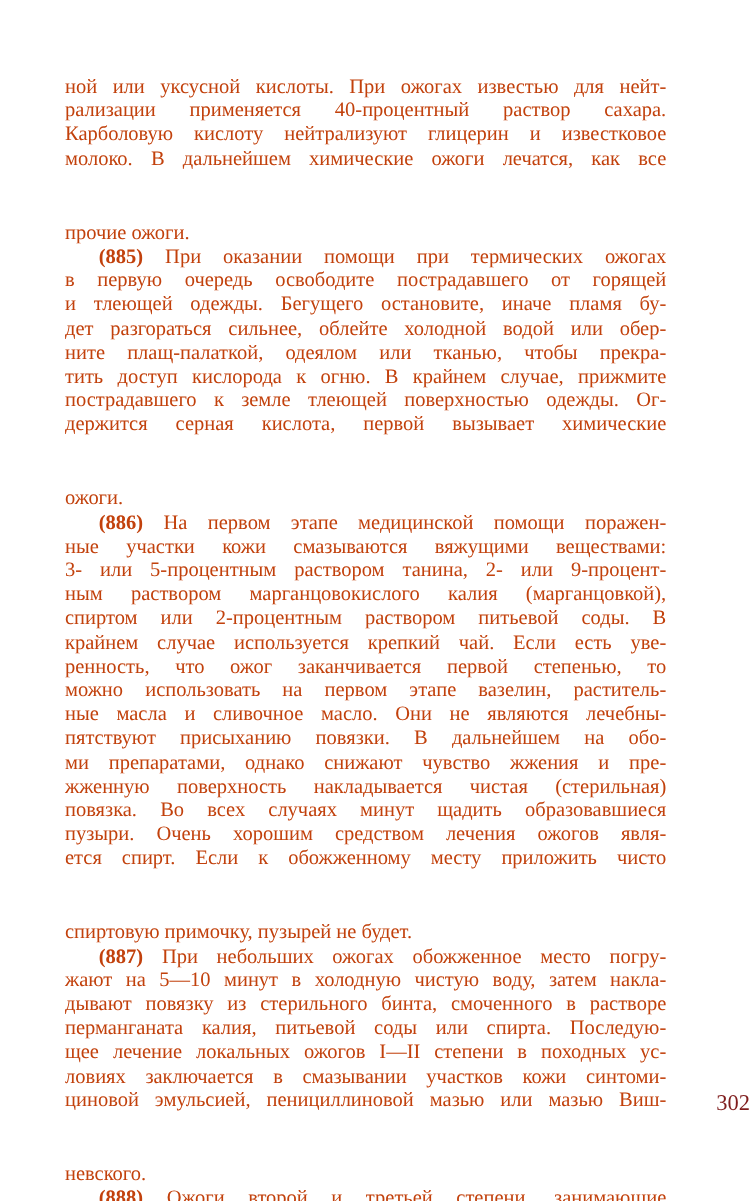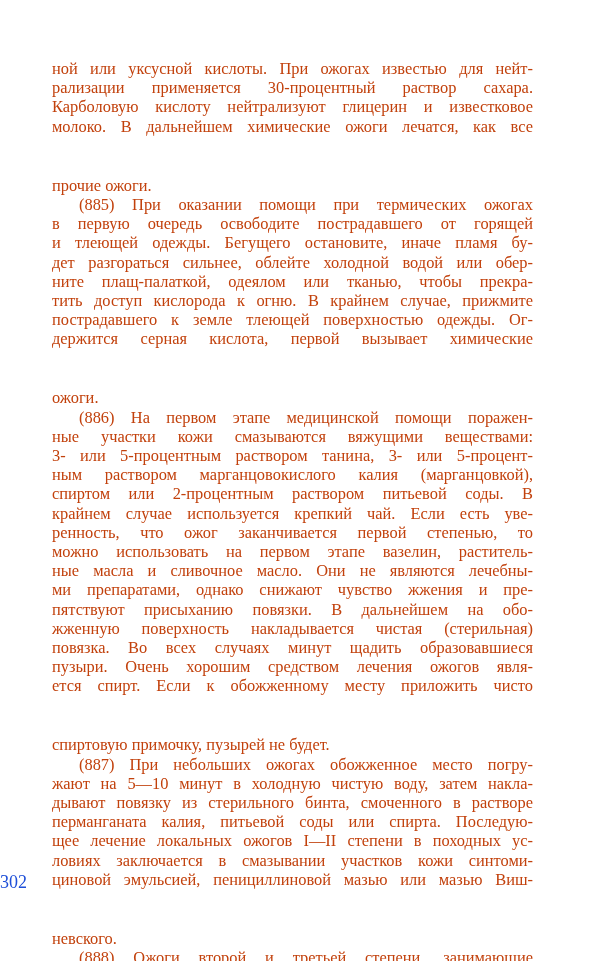--- a/index.html
+++ b/index.html
@@ -5,63 +5,63 @@
   html, body { margin: 0; padding: 0; background: #ffffff; }
   body { width: 600px; height: 961px; position: relative; overflow: hidden; }
   .page {
     position: absolute; left: 52px; top: 59px; width: 481px;
     font-family: "Liberation Serif", "DejaVu Serif", serif;
     font-size: 16.4px; line-height: 19.2px; color: #c2410c;
   }
   .line { display: block; height: 19.2px; white-space: nowrap; text-align: justify; text-align-last: justify; }
   .line.last { text-align-last: left; margin-top: 40px; }
   .indent { padding-left: 27px; }
-  .num { font-weight: normal; margin-top: 34px; }
+  .num { font-weight: bold; margin-top: 34px; }
   .page-number {
-    position: absolute; left: 0; width: 600px; top: 872px; text-align: left;
-    font-family: "Liberation Serif", "DejaVu Serif", serif; font-size: 18px; color: #1d4ed8;
+    position: absolute; left: 0; width: 600px; top: 872px; text-align: right;
+    font-family: "Liberation Serif", "DejaVu Serif", serif; font-size: 18px; color: #7f1d1d;
   }
 </style>
 </head>
 <body>
 
 <div class="page">
 
   <div>
     <span class="line">ной или уксусной кислоты. При ожогах известью для нейт-</span>
-    <span class="line">рализации применяется 30-процентный раствор сахара.</span>
+    <span class="line">рализации применяется 40-процентный раствор сахара.</span>
     <span class="line">Карболовую кислоту нейтрализуют глицерин и известковое</span>
     <span class="line">молоко. В дальнейшем химические ожоги лечатся, как все</span>
     <span class="line last">прочие ожоги.</span>
   </div>
 
   <div>
     <span class="line indent"><b class="num">(885)</b><span> При оказании помощи при термических ожогах</span></span>
     <span class="line">в первую очередь освободите пострадавшего от горящей</span>
     <span class="line">и тлеющей одежды. Бегущего остановите, иначе пламя бу-</span>
     <span class="line">дет разгораться сильнее, облейте холодной водой или обер-</span>
     <span class="line">ните плащ-палаткой, одеялом или тканью, чтобы прекра-</span>
     <span class="line">тить доступ кислорода к огню. В крайнем случае, прижмите</span>
     <span class="line">пострадавшего к земле тлеющей поверхностью одежды. Ог-</span>
     <span class="line">держится серная кислота, первой вызывает химические</span>
     <span class="line last">ожоги.</span>
   </div>
 
   <div>
     <span class="line indent"><b class="num">(886)</b><span> На первом этапе медицинской помощи поражен-</span></span>
     <span class="line">ные участки кожи смазываются вяжущими веществами:</span>
-    <span class="line">3- или 5-процентным раствором танина, 3- или 5-процент-</span>
+    <span class="line">3- или 5-процентным раствором танина, 2- или 9-процент-</span>
     <span class="line">ным раствором марганцовокислого калия (марганцовкой),</span>
     <span class="line">спиртом или 2-процентным раствором питьевой соды. В</span>
     <span class="line">крайнем случае используется крепкий чай. Если есть уве-</span>
     <span class="line">ренность, что ожог заканчивается первой степенью, то</span>
     <span class="line">можно использовать на первом этапе вазелин, раститель-</span>
     <span class="line">ные масла и сливочное масло. Они не являются лечебны-</span>
+    <span class="line">пятствуют присыханию повязки. В дальнейшем на обо-</span>
     <span class="line">ми препаратами, однако снижают чувство жжения и пре-</span>
-    <span class="line">пятствуют присыханию повязки. В дальнейшем на обо-</span>
     <span class="line">жженную поверхность накладывается чистая (стерильная)</span>
     <span class="line">повязка. Во всех случаях минут щадить образовавшиеся</span>
     <span class="line">пузыри. Очень хорошим средством лечения ожогов явля-</span>
     <span class="line">ется спирт. Если к обожженному месту приложить чисто</span>
     <span class="line last">спиртовую примочку, пузырей не будет.</span>
   </div>
 
   <div>
     <span class="line indent"><b class="num">(887)</b><span> При небольших ожогах обожженное место погру-</span></span>
     <span class="line">жают на 5—10 минут в холодную чистую воду, затем накла-</span>

